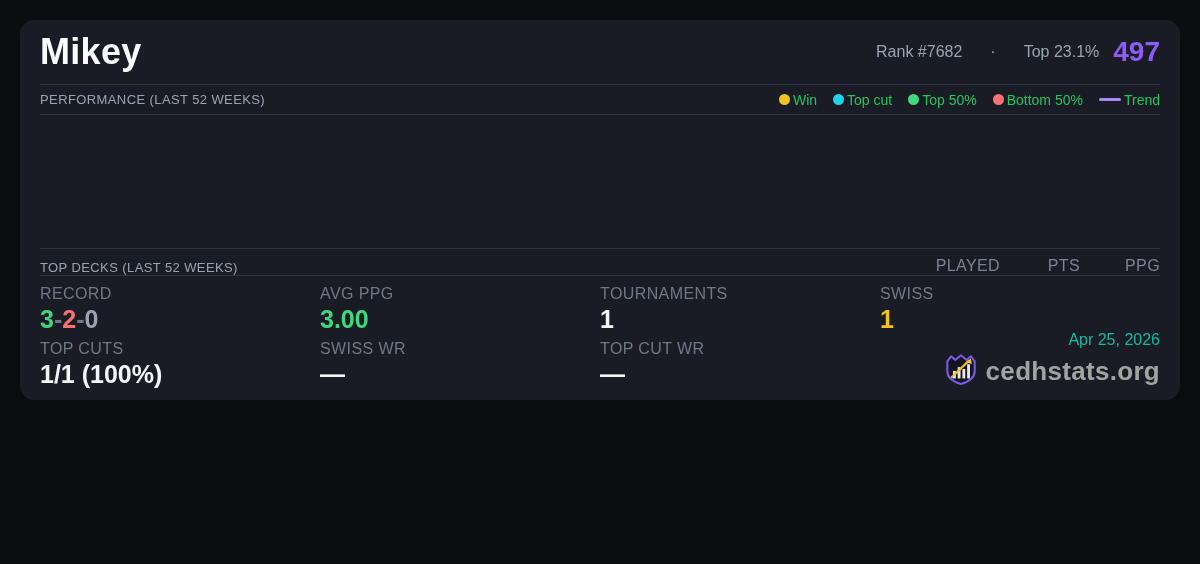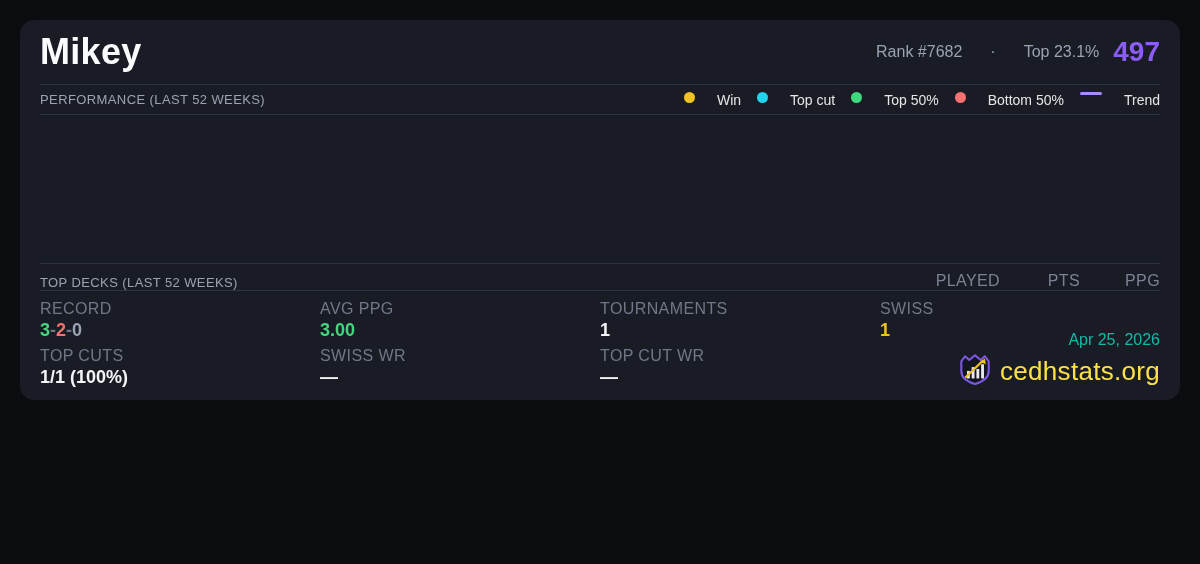--- a/index.html
+++ b/index.html
@@ -35,21 +35,21 @@
   .rank-line { display: flex; align-items: center; gap: 28px; color: #9aa3b2; font-size: 16px; }
   .points { font-size: 28px; font-weight: bold; color: #8b5cf6; line-height: 1; }
   
   .perf-row {
     display: flex; justify-content: space-between; align-items: center;
     height: 30px;
     border-bottom: 1px solid #2e3342;
   }
   .section-title { font-size: 13px; color: #9aa3b2; letter-spacing: 0.4px; }
   .legend { display: flex; align-items: center; gap: 16px; }
-  .legend-item { display: flex; gap: 22px; font-size: 14px; color: #e5e5e5; cursor: pointer; }
+  .legend-item { display: flex; align-items: center; gap: 3px; font-size: 14px; color: #22c55e; cursor: pointer; }
   .dot { width: 11px; height: 11px; border-radius: 50%; flex: none; }
   .trend-swatch { width: 22px; height: 3px; border-radius: 2px; flex: none; }
   
   .chart-area { flex: 1; }
   
   .topdecks-row {
     display: flex; justify-content: space-between; align-items: flex-end;
     height: 28px;
     border-top: 1px solid #2e3342;
     border-bottom: 1px solid #2e3342;
@@ -57,34 +57,34 @@
   .deck-cols { display: flex; }
   .deck-col { width: 80px; text-align: right; font-size: 16px; color: #7b8294; letter-spacing: 0.4px; }
   
   .stats {
     display: grid;
     grid-template-columns: repeat(4, 1fr);
     row-gap: 6px;
     padding: 9px 0 12px;
   }
   .stat-label { font-size: 16px; color: #707786; letter-spacing: 0.4px; margin-bottom: 3px; }
-  .stat-value { font-size: 18px; font-weight: bold; color: #f3f4f6; line-height: 1.1; }
+  .stat-value { font-size: 25px; font-weight: bold; color: #f3f4f6; line-height: 1.1; }
   .c-green { color: #41d87d; }
   .c-red { color: #f87171; }
   .c-gray { color: #9aa3b2; }
   .c-gold { color: #f0c41f; }
   .c-sep { color: #707786; }
   
   .footer {
     position: absolute; right: 20px; bottom: 10px;
     display: flex; flex-direction: column; align-items: flex-end;
   }
   .date { font-size: 16px; color: #14b8a6; margin-bottom: 3px; }
   .brand-row { display: flex; align-items: center; gap: 8px; cursor: pointer; }
-  .brand { font-size: 26px; font-weight: normal; color: #fde047; letter-spacing: 0.3px; }
+  .brand { font-size: 26px; font-weight: bold; color: #a3a3a3; letter-spacing: 0.3px; }
 </style>
 </head>
 <body>
 
 <div class="card">
 
   <div class="header-row">
     <h1 class="player-name">Mikey</h1>
     <div class="header-right">
       <div class="rank-line">

